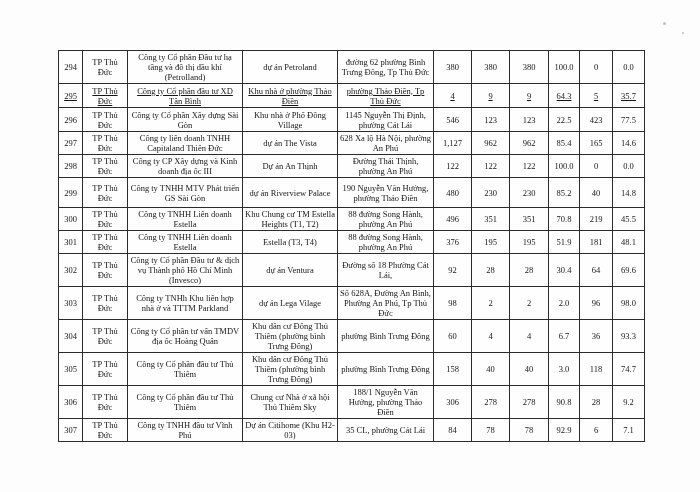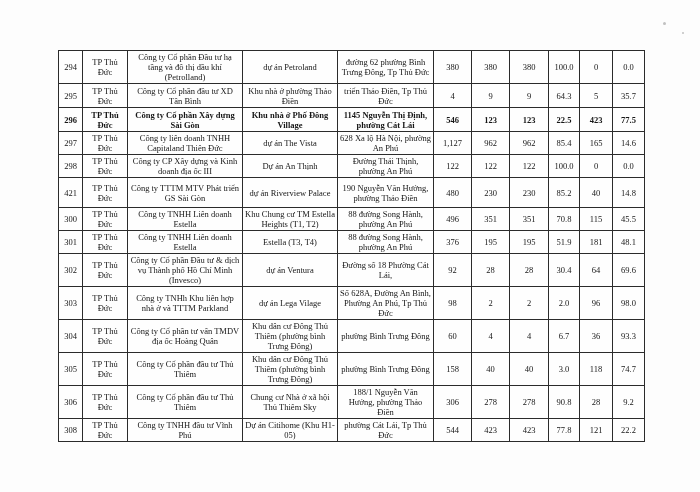--- a/index.html
+++ b/index.html
@@ -32,22 +32,22 @@
     font-size: 8.5px;
     line-height: 10px;
     text-align: center;
     vertical-align: middle;
     padding: 1px 2px;
     overflow: hidden;
     word-wrap: break-word;
   }
   
   tbody tr:nth-child(1)  { height: 31px; }
-  tbody tr:nth-child(2)  { height: 24px; }
-  tbody tr:nth-child(3)  { height: 24px; font-weight: bold; }
+  tbody tr:nth-child(2)  { height: 24px; text-decoration: underline; }
+  tbody tr:nth-child(3)  { height: 24px; }
   tbody tr:nth-child(4)  { height: 22px; margin-left: 44px; }
   tbody tr:nth-child(5)  { height: 21px; margin-top: 13px; }
   tbody tr:nth-child(6)  { height: 30px; }
   tbody tr:nth-child(7)  { height: 23px; margin-top: 27px; }
   tbody tr:nth-child(8)  { height: 22px; }
   tbody tr:nth-child(9)  { height: 33px; }
   tbody tr:nth-child(10) { height: 31px; }
   tbody tr:nth-child(11) { height: 32px; }
   tbody tr:nth-child(12) { height: 31px; }
   tbody tr:nth-child(13) { height: 32px; }
@@ -97,21 +97,21 @@
           <td>380</td>
           <td>100.0</td>
           <td>0</td>
           <td>0.0</td>
         </tr>
         <tr>
           <td>295</td>
           <td>TP Thủ Đức</td>
           <td>Công ty Cổ phần đầu tư XD Tân Bình</td>
           <td>Khu nhà ở phường Thảo Điền</td>
-          <td>triển Thảo Điền, Tp Thủ Đức</td>
+          <td>phường Thảo Điền, Tp Thủ Đức</td>
           <td>4</td>
           <td>9</td>
           <td>9</td>
           <td>64.3</td>
           <td>5</td>
           <td>35.7</td>
         </tr>
         <tr>
           <td>296</td>
           <td>TP Thủ Đức</td>
@@ -145,43 +145,43 @@
           <td>Dự án An Thịnh</td>
           <td>Đường Thái Thịnh, phường An Phú</td>
           <td>122</td>
           <td>122</td>
           <td>122</td>
           <td>100.0</td>
           <td>0</td>
           <td>0.0</td>
         </tr>
         <tr>
-          <td>421</td>
-          <td>TP Thủ Đức</td>
-          <td>Công ty TTTM MTV Phát triển GS Sài Gòn</td>
+          <td>299</td>
+          <td>TP Thủ Đức</td>
+          <td>Công ty TNHH MTV Phát triển GS Sài Gòn</td>
           <td>dự án Riverview Palace</td>
           <td>190 Nguyễn Văn Hưởng, phường Thảo Điền</td>
           <td>480</td>
           <td>230</td>
           <td>230</td>
           <td>85.2</td>
           <td>40</td>
           <td>14.8</td>
         </tr>
         <tr>
           <td>300</td>
           <td>TP Thủ Đức</td>
           <td>Công ty TNHH Liên doanh Estella</td>
           <td>Khu Chung cư TM Estella Heights (T1, T2)</td>
           <td>88 đường Song Hành, phường An Phú</td>
           <td>496</td>
           <td>351</td>
           <td>351</td>
           <td>70.8</td>
-          <td>115</td>
+          <td>219</td>
           <td>45.5</td>
         </tr>
         <tr>
           <td>301</td>
           <td>TP Thủ Đức</td>
           <td>Công ty TNHH Liên doanh Estella</td>
           <td>Estella (T3, T4)</td>
           <td>88 đường Song Hành, phường An Phú</td>
           <td>376</td>
           <td>195</td>
@@ -249,27 +249,27 @@
           <td>Chung cư Nhà ở xã hội Thủ Thiêm Sky</td>
           <td>188/1 Nguyễn Văn Hưởng, phường Thảo Điền</td>
           <td>306</td>
           <td>278</td>
           <td>278</td>
           <td>90.8</td>
           <td>28</td>
           <td>9.2</td>
         </tr>
         <tr>
-          <td>308</td>
+          <td>307</td>
           <td>TP Thủ Đức</td>
           <td>Công ty TNHH đầu tư Vĩnh Phú</td>
-          <td>Dự án Citihome (Khu H1-05)</td>
-          <td>phường Cát Lái, Tp Thủ Đức</td>
-          <td>544</td>
-          <td>423</td>
-          <td>423</td>
-          <td>77.8</td>
-          <td>121</td>
-          <td>22.2</td>
+          <td>Dự án Citihome (Khu H2-03)</td>
+          <td>35 CL, phường Cát Lái</td>
+          <td>84</td>
+          <td>78</td>
+          <td>78</td>
+          <td>92.9</td>
+          <td>6</td>
+          <td>7.1</td>
         </tr>
       </tbody>
   </table>
 </div>
 
 </body></html>

